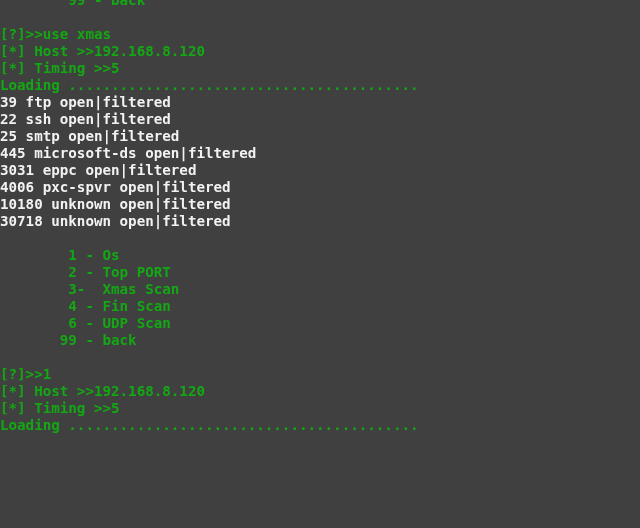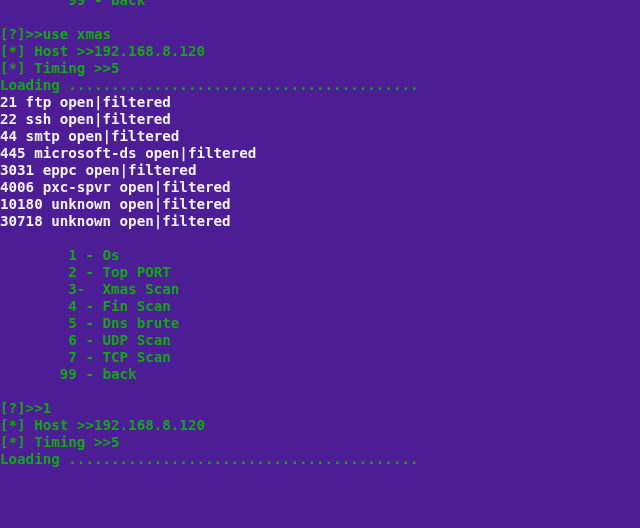--- a/index.html
+++ b/index.html
@@ -42,44 +42,42 @@
   #scroll {
     position: absolute;
     left: 0;
     top: -8px;
     width: 640px;
   }
 </style>
 </head>
 <body>
 
-<div id="terminal" style="background: #4c1d95;">
+<div id="terminal" style="background: #404040;">
   <div id="scroll">
       <span class="line green">        99 - back</span>
       <span class="line blank">&nbsp;</span>
       <span class="line green">[?]&gt;&gt;use xmas</span>
       <span class="line green">[*] Host &gt;&gt;192.168.8.120</span>
       <span class="line green">[*] Timing &gt;&gt;5</span>
       <span class="line green">Loading .........................................</span>
-      <span class="line white">21 ftp open|filtered</span>
+      <span class="line white">39 ftp open|filtered</span>
       <span class="line white">22 ssh open|filtered</span>
-      <span class="line white">44 smtp open|filtered</span>
+      <span class="line white">25 smtp open|filtered</span>
       <span class="line white">445 microsoft-ds open|filtered</span>
       <span class="line white">3031 eppc open|filtered</span>
       <span class="line white">4006 pxc-spvr open|filtered</span>
       <span class="line white">10180 unknown open|filtered</span>
       <span class="line white">30718 unknown open|filtered</span>
       <span class="line blank">&nbsp;</span>
       <span class="line green">        1 - Os</span>
       <span class="line green">        2 - Top PORT</span>
       <span class="line green">        3-  Xmas Scan</span>
       <span class="line green">        4 - Fin Scan</span>
-      <span class="line green">        5 - Dns brute</span>
       <span class="line green">        6 - UDP Scan</span>
-      <span class="line green">        7 - TCP Scan</span>
       <span class="line green">       99 - back</span>
       <span class="line blank">&nbsp;</span>
       <span class="line green">[?]&gt;&gt;1</span>
       <span class="line green">[*] Host &gt;&gt;192.168.8.120</span>
       <span class="line green">[*] Timing &gt;&gt;5</span>
       <span class="line green">Loading .........................................</span>
     </div>
 </div>
 
 </body></html>

